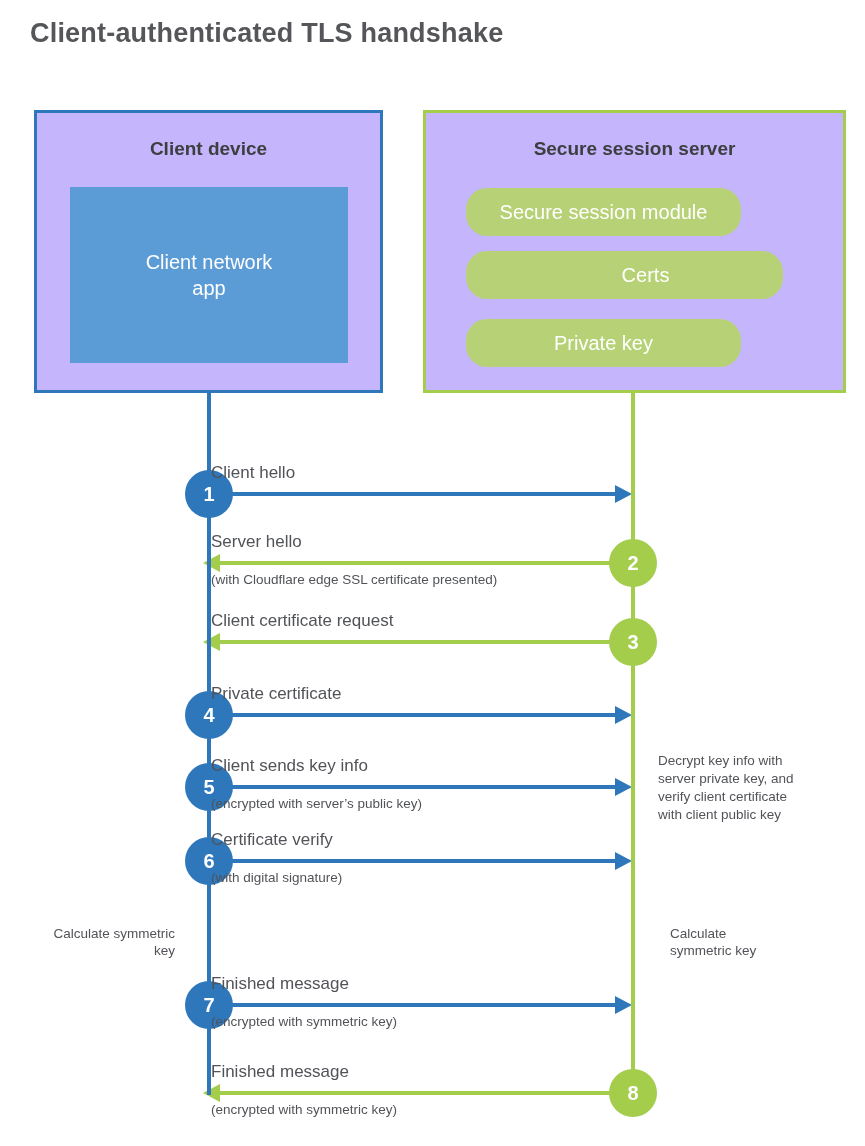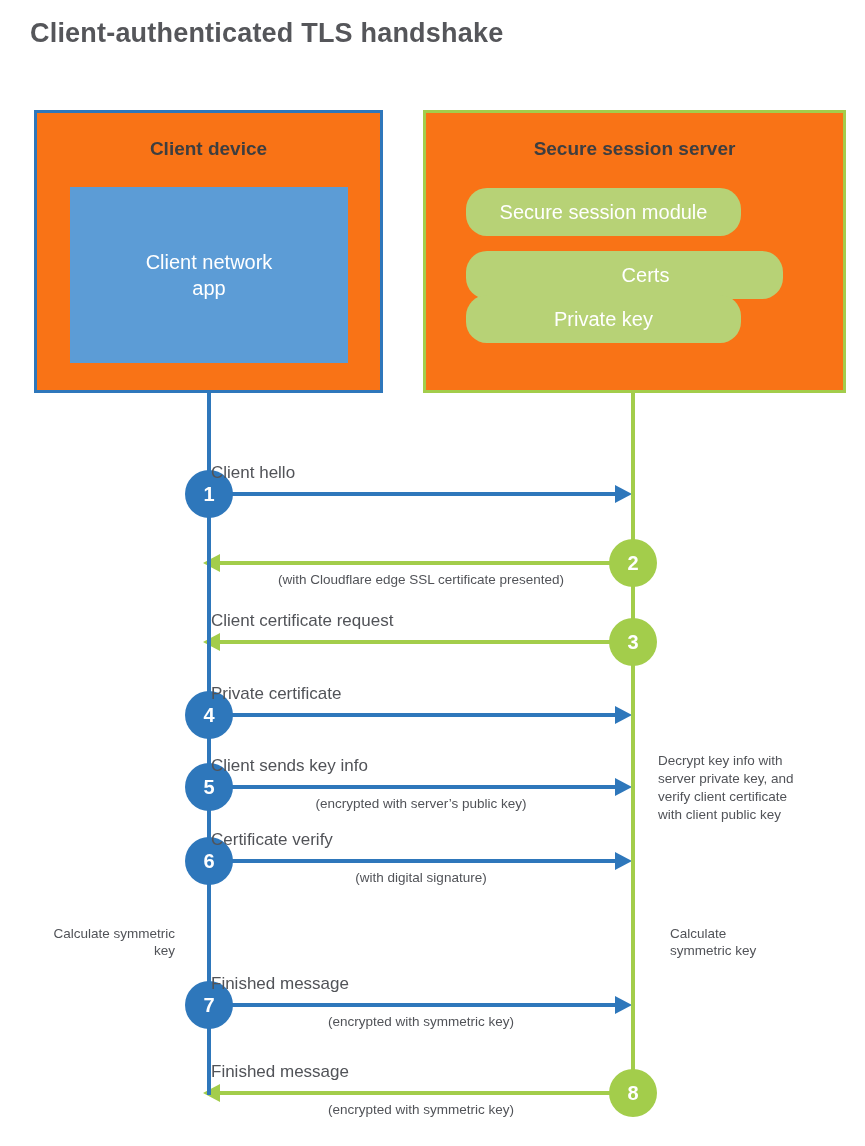--- a/index.html
+++ b/index.html
@@ -26,21 +26,21 @@
     font-size: 27px;
     font-weight: 700;
     color: var(--title-text);
     letter-spacing: 0.2px;
   }
   
   .actor-box {
     position: absolute;
     top: 110px;
     height: 283px;
-    background: #f97316;
+    background: #c4b5fd;
     border: 3px solid;
     box-sizing: border-box;
   }
   .actor-box.client { left: 34px;  width: 349px; border-color: var(--blue); }
   .actor-box.server { left: 423px; width: 423px; border-color: var(--green); }
   .actor-title {
     position: absolute;
     left: 0; right: 0; top: 25px;
     text-align: center;
     font-size: 19px;
@@ -65,21 +65,21 @@
     position: absolute;
     left: 40px;
     width: 275px; height: 48px;
     background: var(--green-light);
     color: #fff;
     font-size: 20px;
     display: flex; align-items: center; justify-content: center; border-radius: 21px;
   }
   .module-bar.b0 { top: 75px; }
   .module-bar.b1 { top: 138px; padding-left: 42px; }
-  .module-bar.b2 { top: 182px; }
+  .module-bar.b2 { top: 206px; }
   
   .vline { position: absolute; width: 4px; top: 392px; height: 703px; }
   .vline.client { left: 207px; background: var(--blue); }
   .vline.server { left: 631px; background: var(--green); }
   
   .hline { position: absolute; height: 4px; }
   .hline.blue  { left: 209px; width: 407px; background: var(--blue); }
   .hline.green { left: 220px; width: 413px; background: var(--green); }
   .ahead {
     position: absolute;
@@ -105,21 +105,21 @@
   .step-label {
     position: absolute;
     left: 211px; width: 420px;
     text-align: left;
     font-size: 17px;
     color: var(--body-text);
   }
   .step-sub {
     position: absolute;
     left: 211px; width: 420px;
-    text-align: center;
+    text-align: left;
     font-size: 13.5px;
     color: var(--body-text);
   }
   
   .note {
     position: absolute;
     font-size: 13.5px;
     line-height: 18px;
     color: var(--body-text);
   }
@@ -179,20 +179,21 @@
   <div class="badge server" style="top:539px">2</div>
   <div class="badge server" style="top:618px">3</div>
   <div class="badge client" style="top:691px">4</div>
   <div class="badge client" style="top:763px">5</div>
   <div class="badge client" style="top:837px">6</div>
   <div class="badge client" style="top:981px">7</div>
   <div class="badge server" style="top:1069px">8</div>
 
   <div class="step-label" style="top:463px">Client hello</div>
 
+  <div class="step-label" style="top:532px">Server hello</div>
   <div class="step-sub" style="top:572px">(with Cloudflare edge SSL certificate presented)</div>
 
   <div class="step-label" style="top:611px">Client certificate request</div>
 
   <div class="step-label" style="top:684px">Private certificate</div>
 
   <div class="step-label" style="top:756px">Client sends key info</div>
   <div class="step-sub" style="top:796px">(encrypted with server’s public key)</div>
 
   <div class="step-label" style="top:830px">Certificate verify</div>

